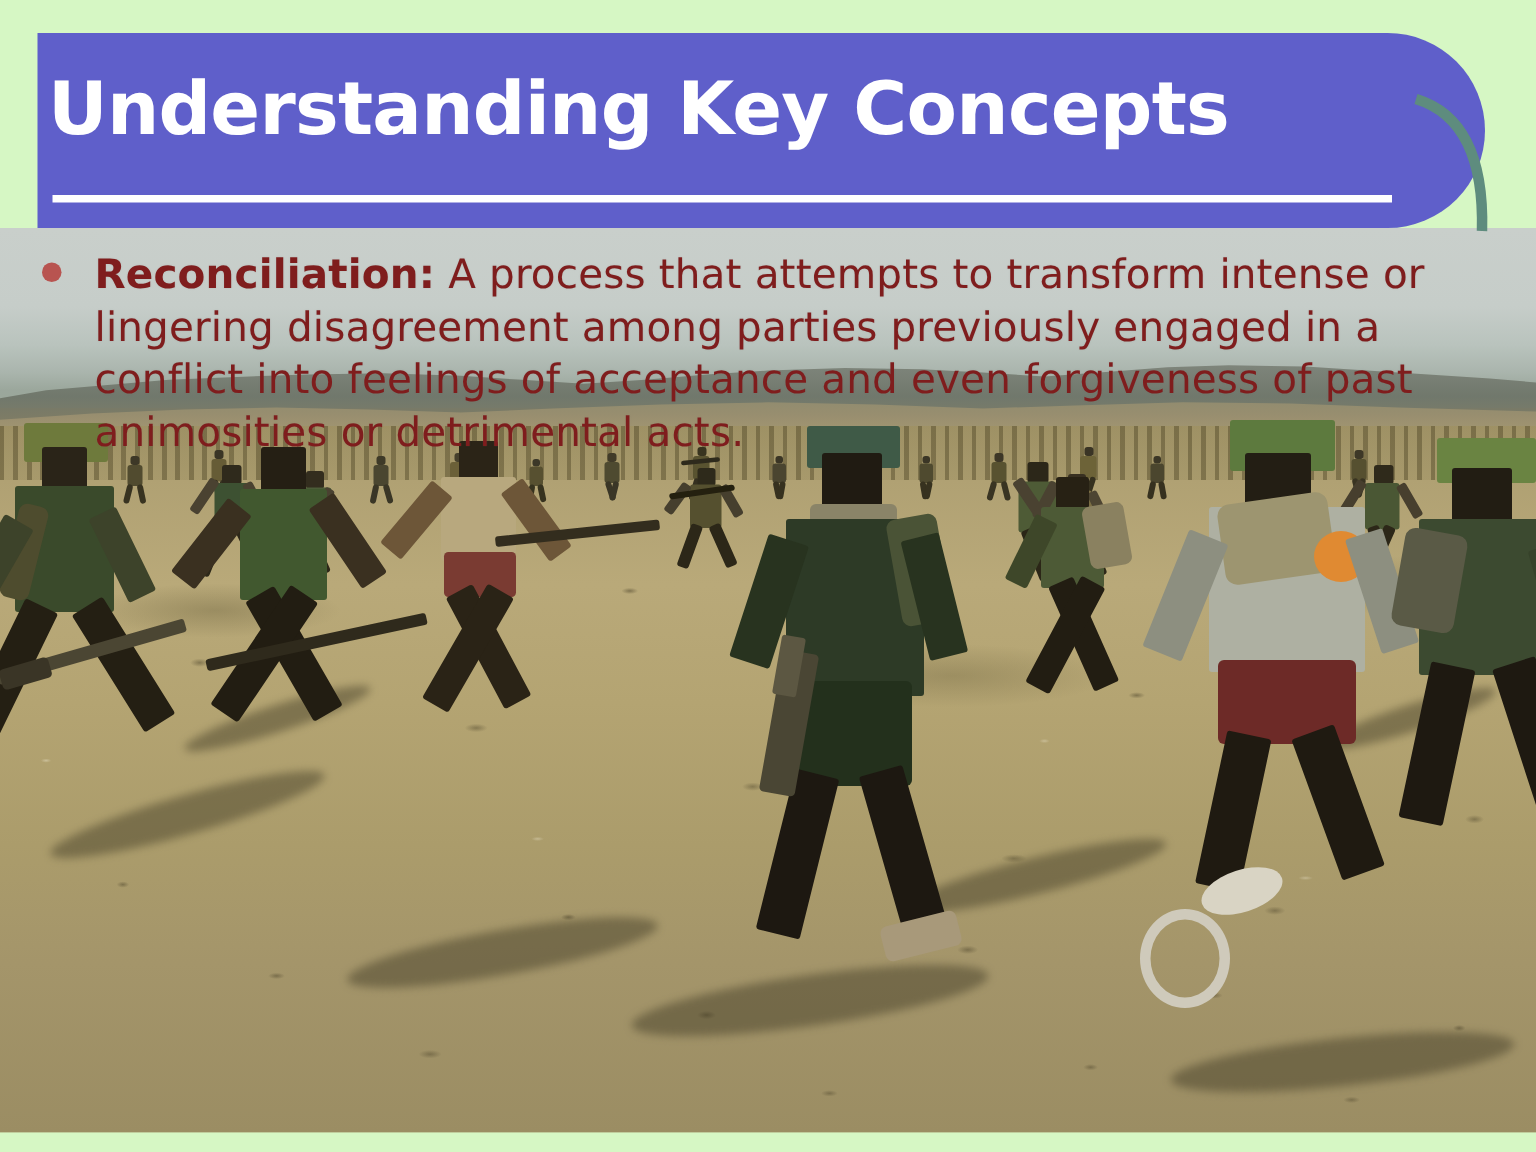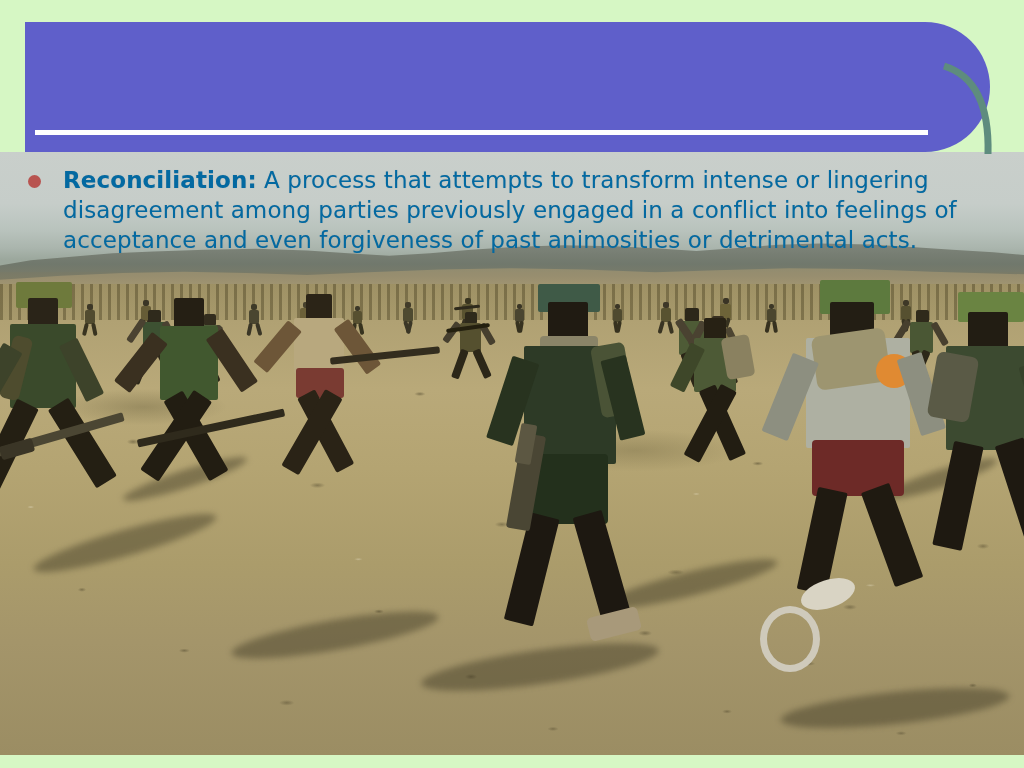--- a/index.html
+++ b/index.html
@@ -208,22 +208,22 @@
   #body-bullet {
     flex: 0 0 auto;
     width: 13px;
     height: 13px;
     border-radius: 50%;
     background: #b85450;
     margin-top: 9px;
   }
   #body-text {
     flex: 1 1 auto;
-    color: #0369a1;
-    font-size: 23px;
+    color: #7f1d1d;
+    font-size: 27px;
     line-height: 1.30;
     font-family: "DejaVu Sans", sans-serif;
     letter-spacing: 0.1px;
     text-shadow: 0 0 1px rgba(120,120,120,.25);
   }
   #body-text b {
     font-weight: bold;
   }
 </style>
 </head>
@@ -470,20 +470,21 @@
       <i class="head" style="left:14px; top:0;   width:22px; height:22px; background:#272114;"></i>
       <i class="torso" style="left:4px; top:20px;width:42px; height:54px; background:#4d5a36;"></i>
       <i style="left:34px; top:18px; width:28px; height:42px; background:#8a8160; border-radius:5px; transform:rotate(-10deg);"></i>
       <i class="limb" style="left:0;   top:28px; width:16px; height:48px; background:#3e4729; transform:rotate(26deg);"></i>
       <i class="limb" style="left:8px; top:70px; width:18px; height:76px; background:#221d12; transform:rotate(-24deg);"></i>
       <i class="limb" style="left:30px;top:70px; width:18px; height:80px; background:#221d12; transform:rotate(28deg);"></i>
     </div>
   </div>
 
   <div id="title-bar"></div>
+  <div id="title-text">Understanding Key Concepts</div>
   <div id="title-rule"></div>
 
   <svg id="title-arc" viewBox="0 0 90 100" xmlns="http://www.w3.org/2000/svg">
     <path d="M 14 8 Q 60 22 58 96" fill="none" stroke="#5e8c7e" stroke-width="7" stroke-linecap="butt"></path>
   </svg>
 
   <div id="body-block">
     <span id="body-bullet"></span>
     <div id="body-text">
       <b>Reconciliation:</b><span> A process that attempts to transform intense or lingering disagreement among parties previously engaged in a conflict into feelings of acceptance and even forgiveness of past animosities or detrimental acts.</span>

